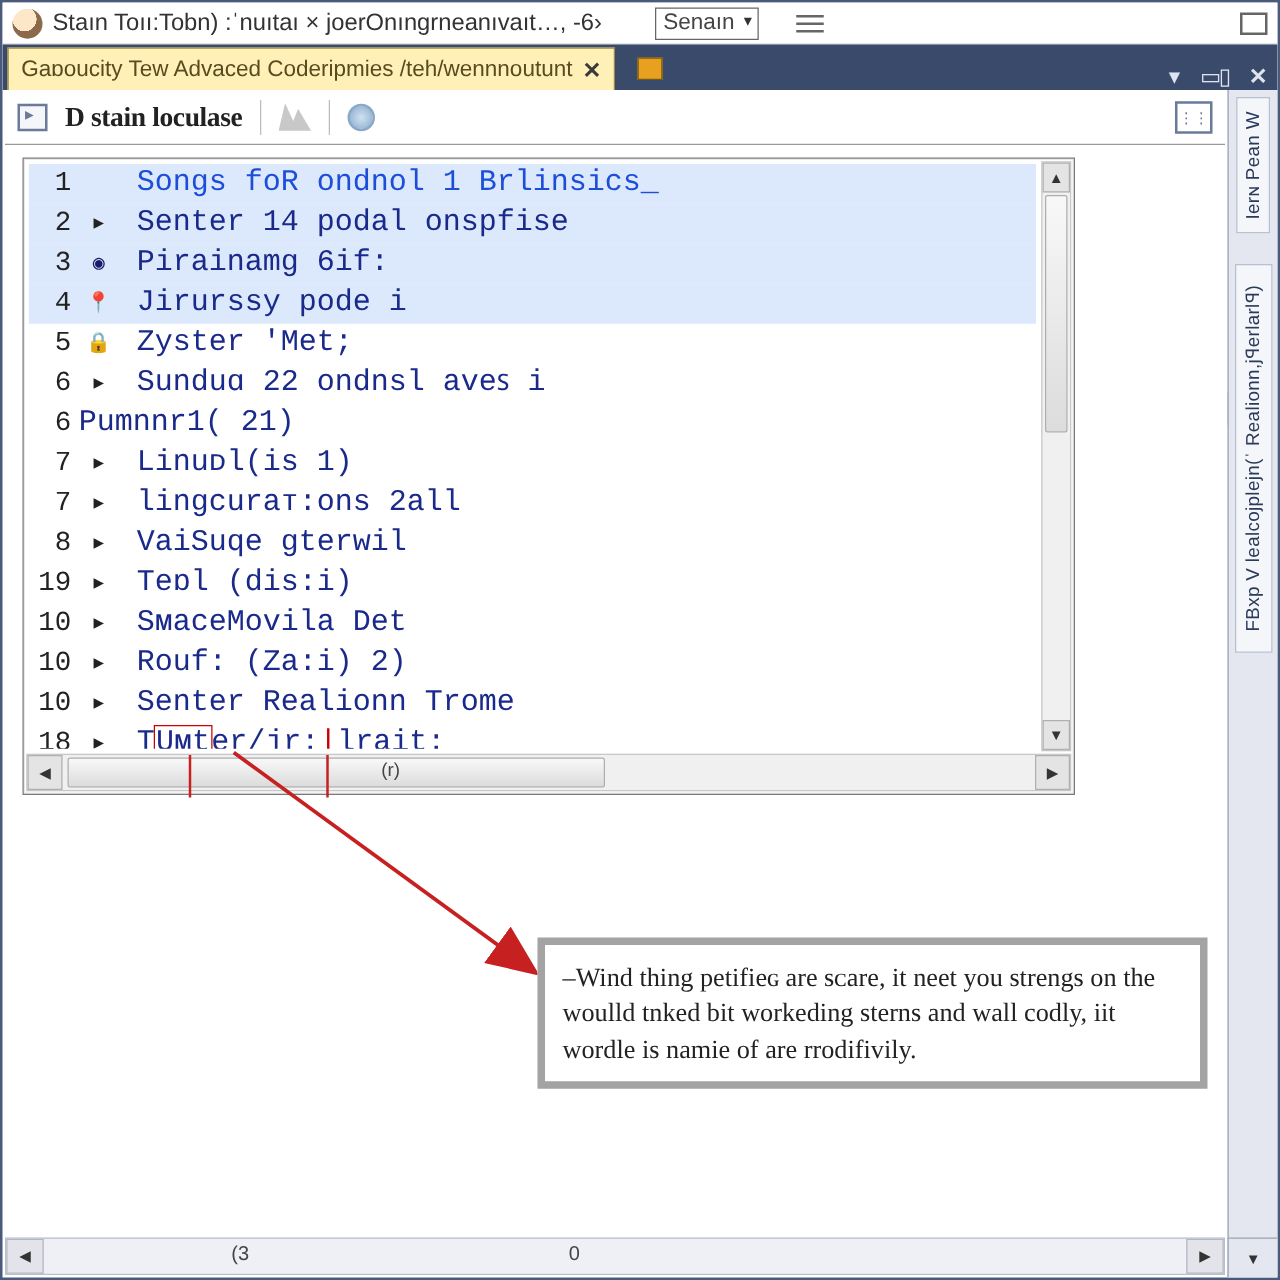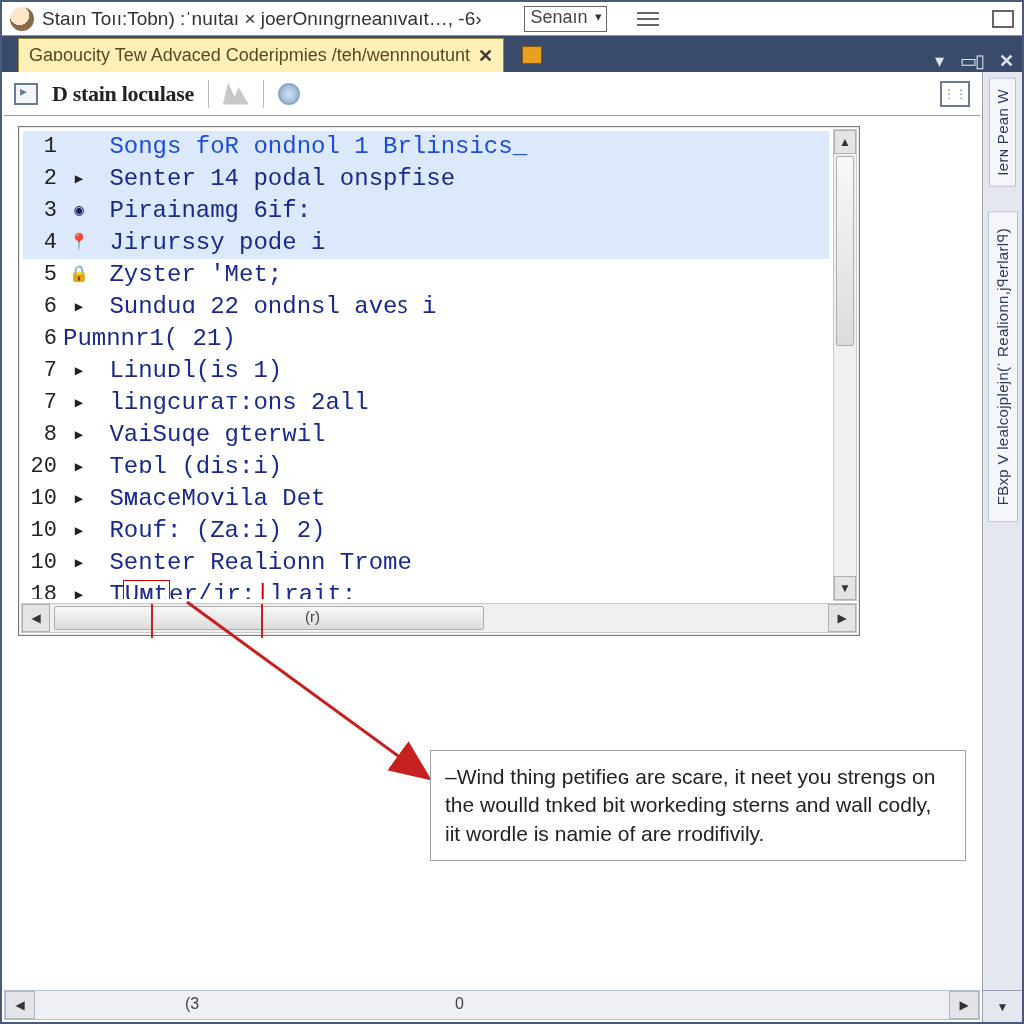--- a/index.html
+++ b/index.html
@@ -45,21 +45,21 @@
   .top-crumb .bars { width:22px; display:inline-flex; flex-direction:column; gap:4px;}
   .top-crumb .bars span{ height:2px; background:#666; display:block;}
   .top-crumb .minisq {
     width:22px; height:18px; border:2px solid #666; margin-left:auto;
   }
   
   .tabstrip {
     position:absolute; top:34px; left:0; right:0; height:36px;
     background:#3a4a6a;
     display:flex; align-items:flex-end;
-    padding-left:16px;
+    padding-left:4px;
   }
   .tab {
     height:34px;
     background:#fff0b8;
     border:1px solid #a08a40;
     border-bottom:none;
     display:flex; align-items:center;
     padding:0 10px;
     font-size:18px; color:#5a4a20;
     font-family:"Segoe UI",Arial,sans-serif;
@@ -173,25 +173,25 @@
   }
   
   .arrow {
     position:absolute;
     pointer-events:none;
   }
   .annot-box {
     position:absolute;
     left:428px; top:748px;
     width:536px;
-    border:1px solid #a3a3a3;
+    border:6px solid #a3a3a3;
     background:#fff;
     padding:12px 14px;
     font-size:21px; color:#222;
-    font-family:Liberation Sans, sans-serif;
+    font-family:Liberation Serif, serif;
     line-height:1.35;
   }
   
   .outer-hscroll{
     position:absolute; left:2px; right:42px; bottom:2px; height:30px;
     background:#eef0f6; border:1px solid #b8c0d0;
     display:flex; align-items:center;
   }
   .outer-hscroll .lt,.outer-hscroll .rt{
     width:30px; height:100%; background:#e2e4ea; border:1px solid #b0b6c2;
@@ -292,21 +292,21 @@
         <span class="ln">7</span>
         <span class="gut tri"></span>
         <span class="txt"> lingcuraᴛ:ons 2all</span>
       </div>
       <div class="row">
         <span class="ln">8</span>
         <span class="gut tri"></span>
         <span class="txt"> VaiSuqe gterwil</span>
       </div>
       <div class="row">
-        <span class="ln">20</span>
+        <span class="ln">19</span>
         <span class="gut tri"></span>
         <span class="txt"> Teɒl (dis:i)</span>
       </div>
       <div class="row">
         <span class="ln">10</span>
         <span class="gut tri"></span>
         <span class="txt"> SᴍaceMovila Det</span>
       </div>
       <div class="row">
         <span class="ln">10</span>

